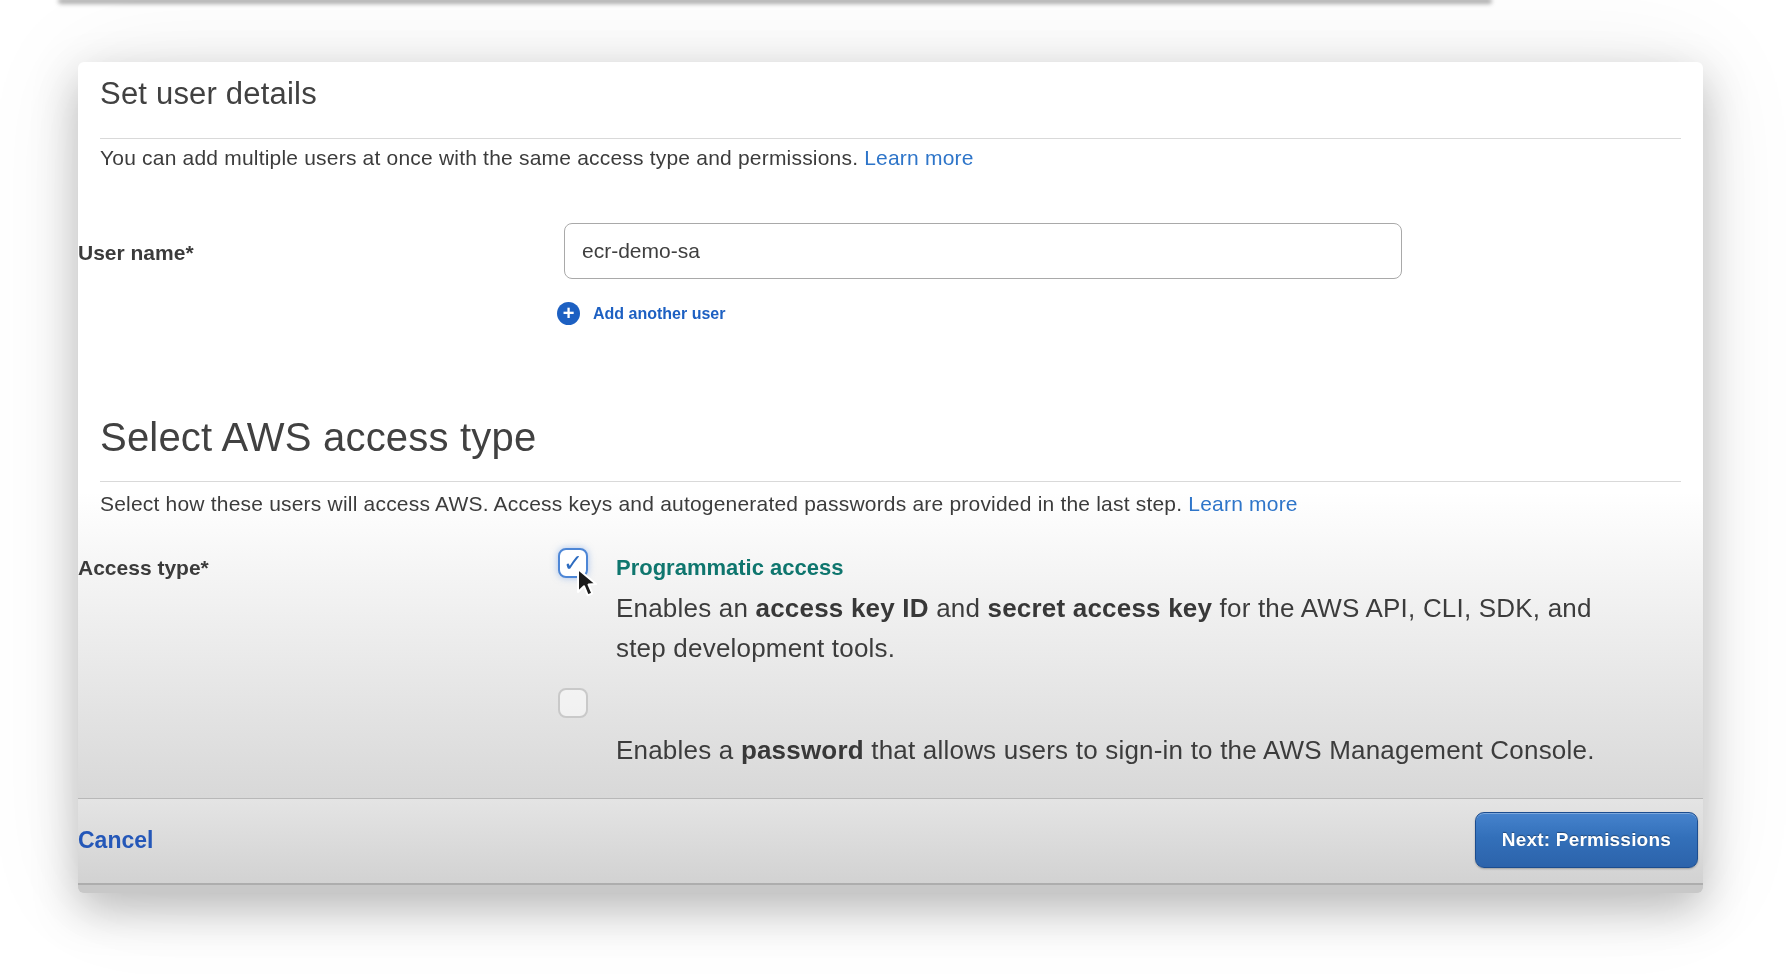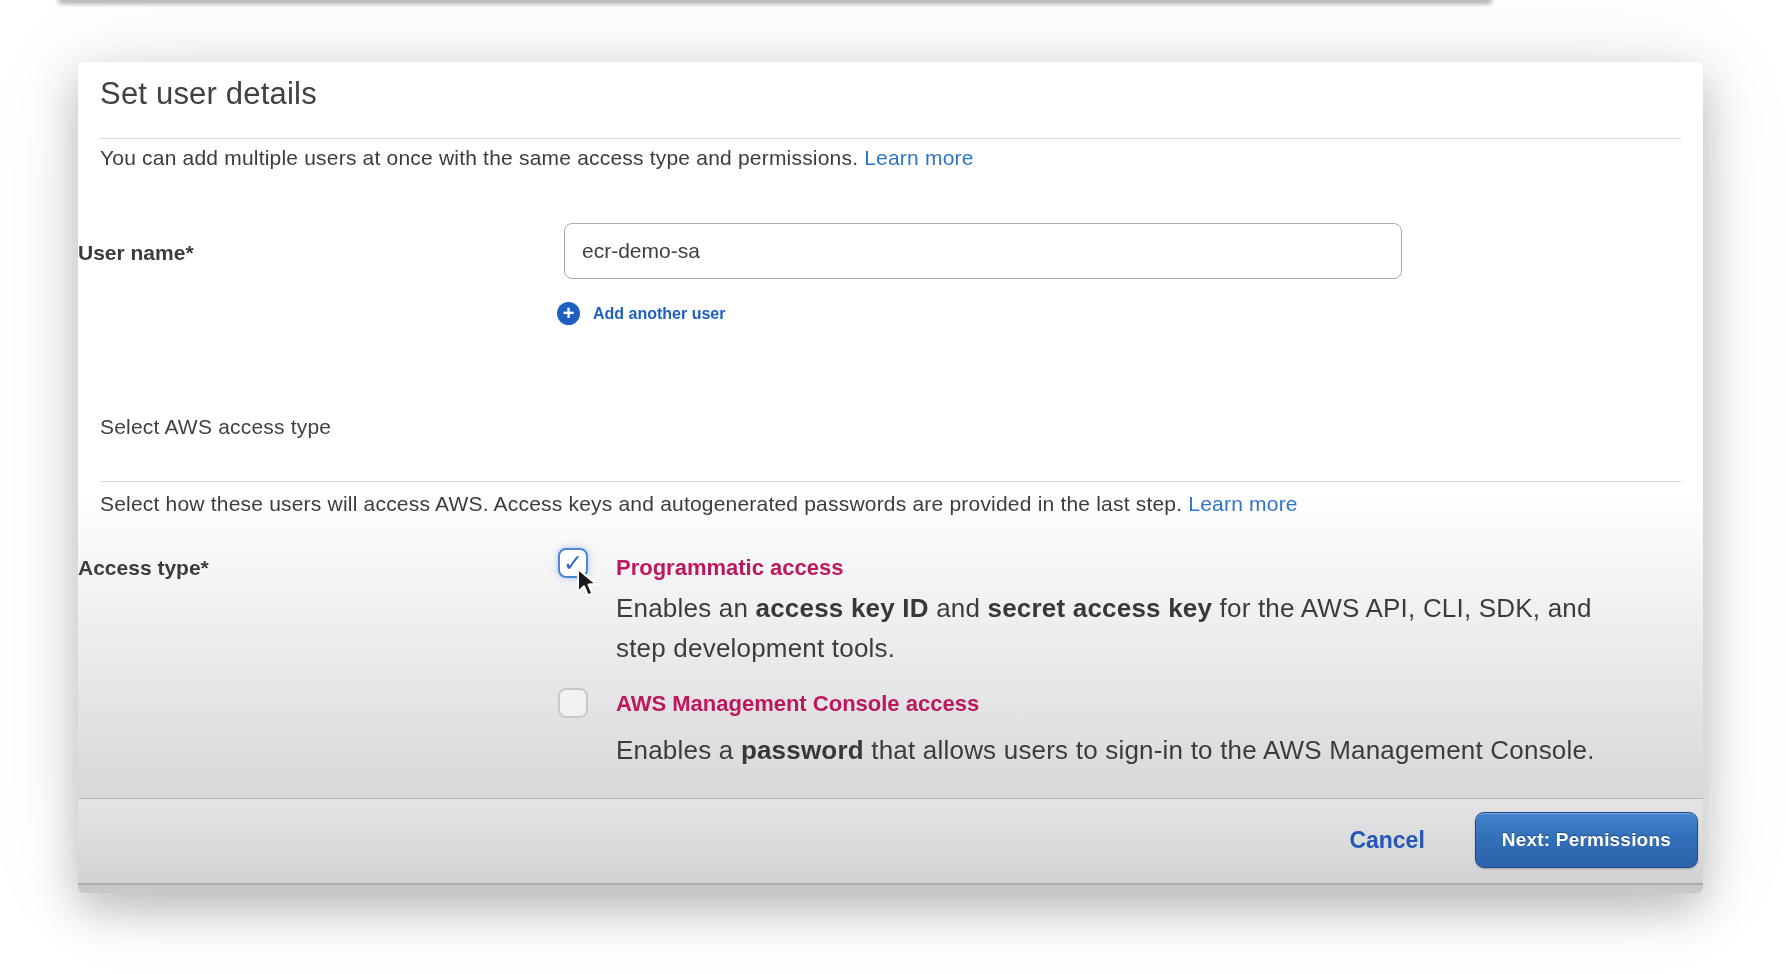--- a/index.html
+++ b/index.html
@@ -34,44 +34,44 @@
                     border:1px solid #a9a9a9; border-radius:8px; font-size:21px; color:#3f3f3f;
                     padding:0 17px; background:#fff; outline:none;
                     font-family:"Liberation Sans","DejaVu Sans",sans-serif;margin-left:7px; }
 
   .add-user { position:absolute; left:479px; top:240px; display:flex; align-items:center;
               gap:13px; cursor:pointer; }
   .plus-icon { width:23px; height:23px; border-radius:50%; background:#1d60c2; color:#fff;
                font-size:20px; font-weight:700; line-height:22px; text-align:center; }
   .add-user-label { font-size:16px; font-weight:700; color:#1d60c2; }
 
-  h2.section-title { position:absolute; left:22px; top:353px; font-size:21px; font-weight:400;
+  h2.section-title { position:absolute; left:22px; top:353px; font-size:40px; font-weight:400;
                      color:#414141; letter-spacing:.2px; }
 
   .access-label { top:494px; }
 
   .checkbox { position:absolute; left:480px; width:30px; height:30px; border-radius:8px; }
   .checkbox.checked { top:486px; background:#ffffff; border:2px solid #4d86d6;
                       box-shadow:0 0 7px rgba(100,150,225,.55); text-align:center;
                       font-size:24px; line-height:26px; font-weight:700; color:#2d6cc0; cursor:pointer; }
   .checkbox.unchecked { top:626px; background:rgba(255,255,255,.5); border:2px solid #c9c9c9;
                         cursor:pointer; }
 
-  .opt-title { position:absolute; left:538px; font-size:22px; font-weight:700; color:#be185d; }
+  .opt-title { position:absolute; left:538px; font-size:22px; font-weight:700; color:#0f766e; }
   .opt-title1 { top:493px; } .opt-title2 { top:629px; }
   .opt-desc { position:absolute; left:538px; font-size:26px; color:#3c3c3c; letter-spacing:.2px; }
   .opt-desc b { font-weight:700; color:#383838; }
   .desc1a { top:531px; } .desc1b { top:571px; } .desc2 { top:673px; }
 
   .cursor { position:absolute; left:497px; top:505px; width:27px; height:34px; z-index:5; }
 
   .footer { position:absolute; left:0; top:736px; width:100%; height:95px;
             background:linear-gradient(180deg,#e4e4e4 0%,#d0d0d0 100%);
             border-top:1px solid #b8b8b8;
-            display:flex; align-items:center; justify-content:flex-end;
+            display:flex; align-items:center; justify-content:space-between;
             gap:50px; padding:0 5px 12px 0; }
   .footer::after { content:""; position:absolute; bottom:0; left:0; width:100%; height:10px;
                    background:linear-gradient(#adadad 0 2px, #c8c8c8 2px 100%); }
   .cancel-link { font-size:23px; font-weight:700; color:#2457b8; cursor:pointer; }
   .next-btn { height:56px; padding:0 26px; border-radius:9px; cursor:pointer;
               border:1px solid #1c4d8f;
               background:linear-gradient(180deg,#4683cd 0%,#3370ba 45%,#2c63ab 100%);
               box-shadow:inset 0 1px 0 rgba(255,255,255,.3), 0 1px 2px rgba(0,0,0,.25);
               color:#ffffff; font-size:19px; font-weight:700; letter-spacing:.2px;
               text-shadow:0 -1px 1px rgba(0,0,0,.35);
@@ -110,21 +110,20 @@
 
     <svg class="cursor" viewBox="0 0 27 34">
       <path d="M3,2 L3,25 L9,19.2 L12.8,28.3 L17.3,26.3 L13.5,17.6 L21,17 Z" fill="#1b1b1b" stroke="#ffffff" stroke-width="2" stroke-linejoin="round"></path>
     </svg>
 
     <div class="opt-title opt-title1">Programmatic access</div>
     <div class="opt-desc desc1a"><span>Enables an </span><b>access key ID</b><span> and </span><b>secret access key</b><span> for the AWS API, CLI, SDK, and</span></div>
     <div class="opt-desc desc1b">step development tools.</div>
 
     <div class="checkbox unchecked"></div>
-    <div class="opt-title opt-title2">AWS Management Console access</div>
     <div class="opt-desc desc2"><span>Enables a </span><b>password</b><span> that allows users to sign-in to the AWS Management Console.</span></div>
 
     <div class="footer">
       <span class="cancel-link">Cancel</span>
       <button class="next-btn">Next: Permissions</button>
     </div>
   </div>
 </div>
 
 </body></html>

